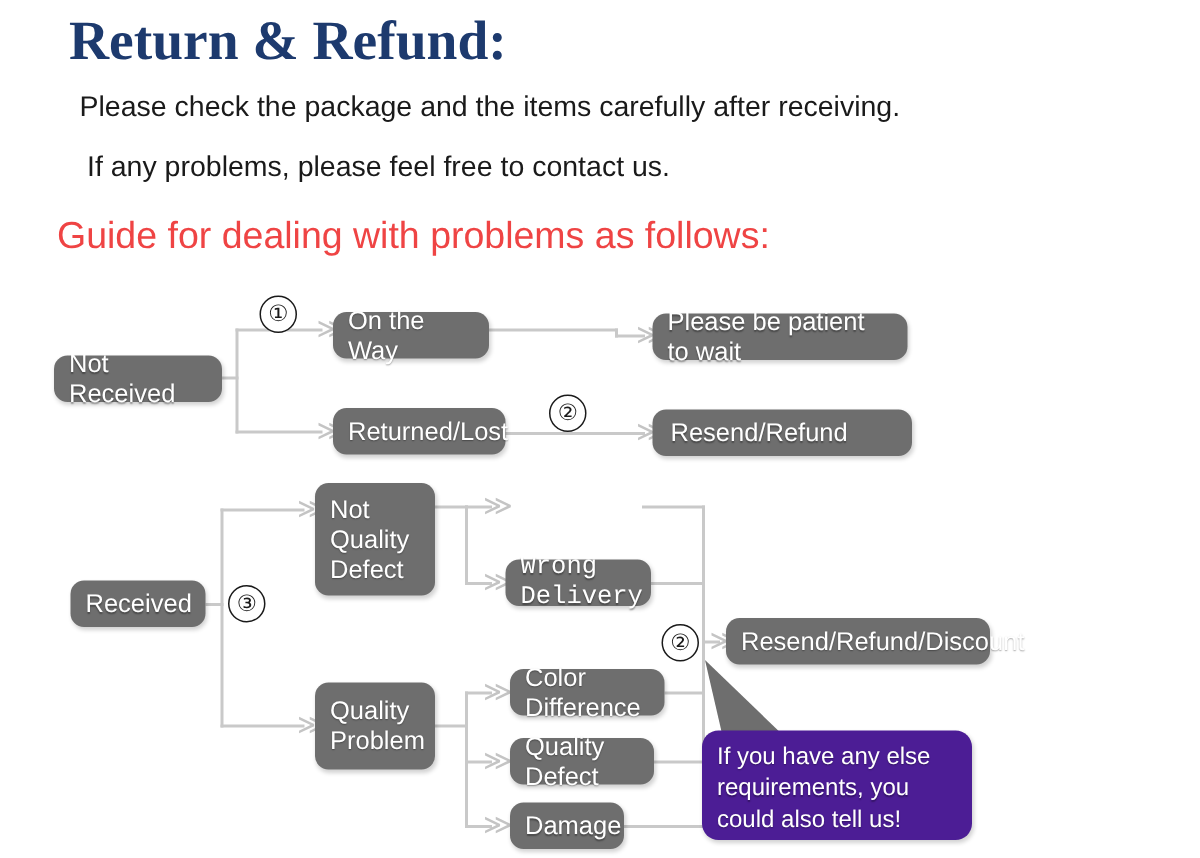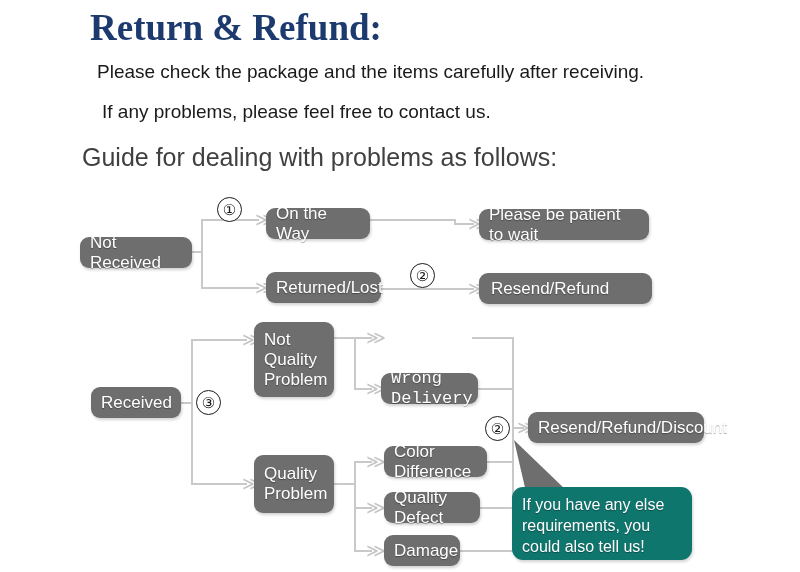--- a/index.html
+++ b/index.html
@@ -7,21 +7,20 @@
     padding: 0;
     background: #ffffff;
   }
   #page {
     position: relative;
     width: 750px;
     height: 572px;
     background: #ffffff;
     overflow: hidden;
     font-family: "Liberation Sans", sans-serif;
-    margin-left: 44px;
   }
 
   
   #title {
     position: absolute;
     left: 46px;
     top: 6px;
     font-family: "Liberation Serif", serif;
     font-weight: bold;
     font-size: 37px;
@@ -37,21 +36,21 @@
     white-space: nowrap;
   }
   #lede1 { left: 53px; top: 61px; }
   #lede2 { left: 58px; top: 101px; }
   #guide {
     position: absolute;
     left: 38px;
     top: 143px;
     font-family: "Liberation Sans", sans-serif;
     font-size: 25px;
-    color: #404040;
+    color: #ef4444;
     white-space: nowrap;
   }
 
   
   .node {
     position: absolute;
     box-sizing: border-box;
     background: #6e6e6e;
     color: #ffffff;
     border-radius: 9px;
@@ -103,21 +102,21 @@
   }
 
   
   #bubble {
     position: absolute;
     left: 468px;
     top: 487px;
     width: 180px;
     height: 73px;
     box-sizing: border-box;
-    background: #0f766e;
+    background: #4c1d95;
     color: #ffffff;
     border-radius: 11px;
     font-family: "Liberation Sans", sans-serif;
     font-size: 16px;
     line-height: 21px;
     padding: 7px 10px;
     text-shadow: 0 1px 1px rgba(0,0,0,0.35);
     box-shadow: 1px 2px 3px rgba(0,0,0,0.18);
   }
   #bubble-tail {
@@ -190,21 +189,21 @@
   <div class="line h" style="left:443px; top:461px; width:27px;"></div>
   <div class="line h" style="left:436px; top:507px; width:34px;"></div>
   <div class="line h" style="left:416px; top:550px; width:54px;"></div>
   <div class="line v" style="left:468px; top:337px; height:215px;"></div>
   <div class="line h" style="left:468px; top:427px; width:12px;"></div>
   <div class="arrow" style="left:473px; top:418px;">≫</div>
 
   <div class="node" style="left:47px; top:387px; width:90px; height:31px;">Received</div>
   <div class="node multi" style="left:210px; top:322px; width:80px; height:75px;">Not
 Quality
-Problem</div>
+Defect</div>
   <div class="node multi" style="left:210px; top:455px; width:80px; height:58px;">Quality
 Problem</div>
   <div class="node" style="left:337px; top:373px; width:97px; height:31px;font-family:Liberation Mono, monospace;">Wrong Delivery</div>
   <div class="node" style="left:340px; top:446px; width:103px; height:31px;">Color Difference</div>
   <div class="node" style="left:340px; top:492px; width:96px; height:31px;">Quality Defect</div>
   <div class="node" style="left:340px; top:535px; width:76px; height:31px;text-align:center;">Damage</div>
   <div class="node" style="left:484px; top:412px; width:176px; height:31px;">Resend/Refund/Discount</div>
 
   <div class="marker" style="left:152px; top:390px;">③</div>
   <div class="marker" style="left:441px; top:416px;">②</div>

